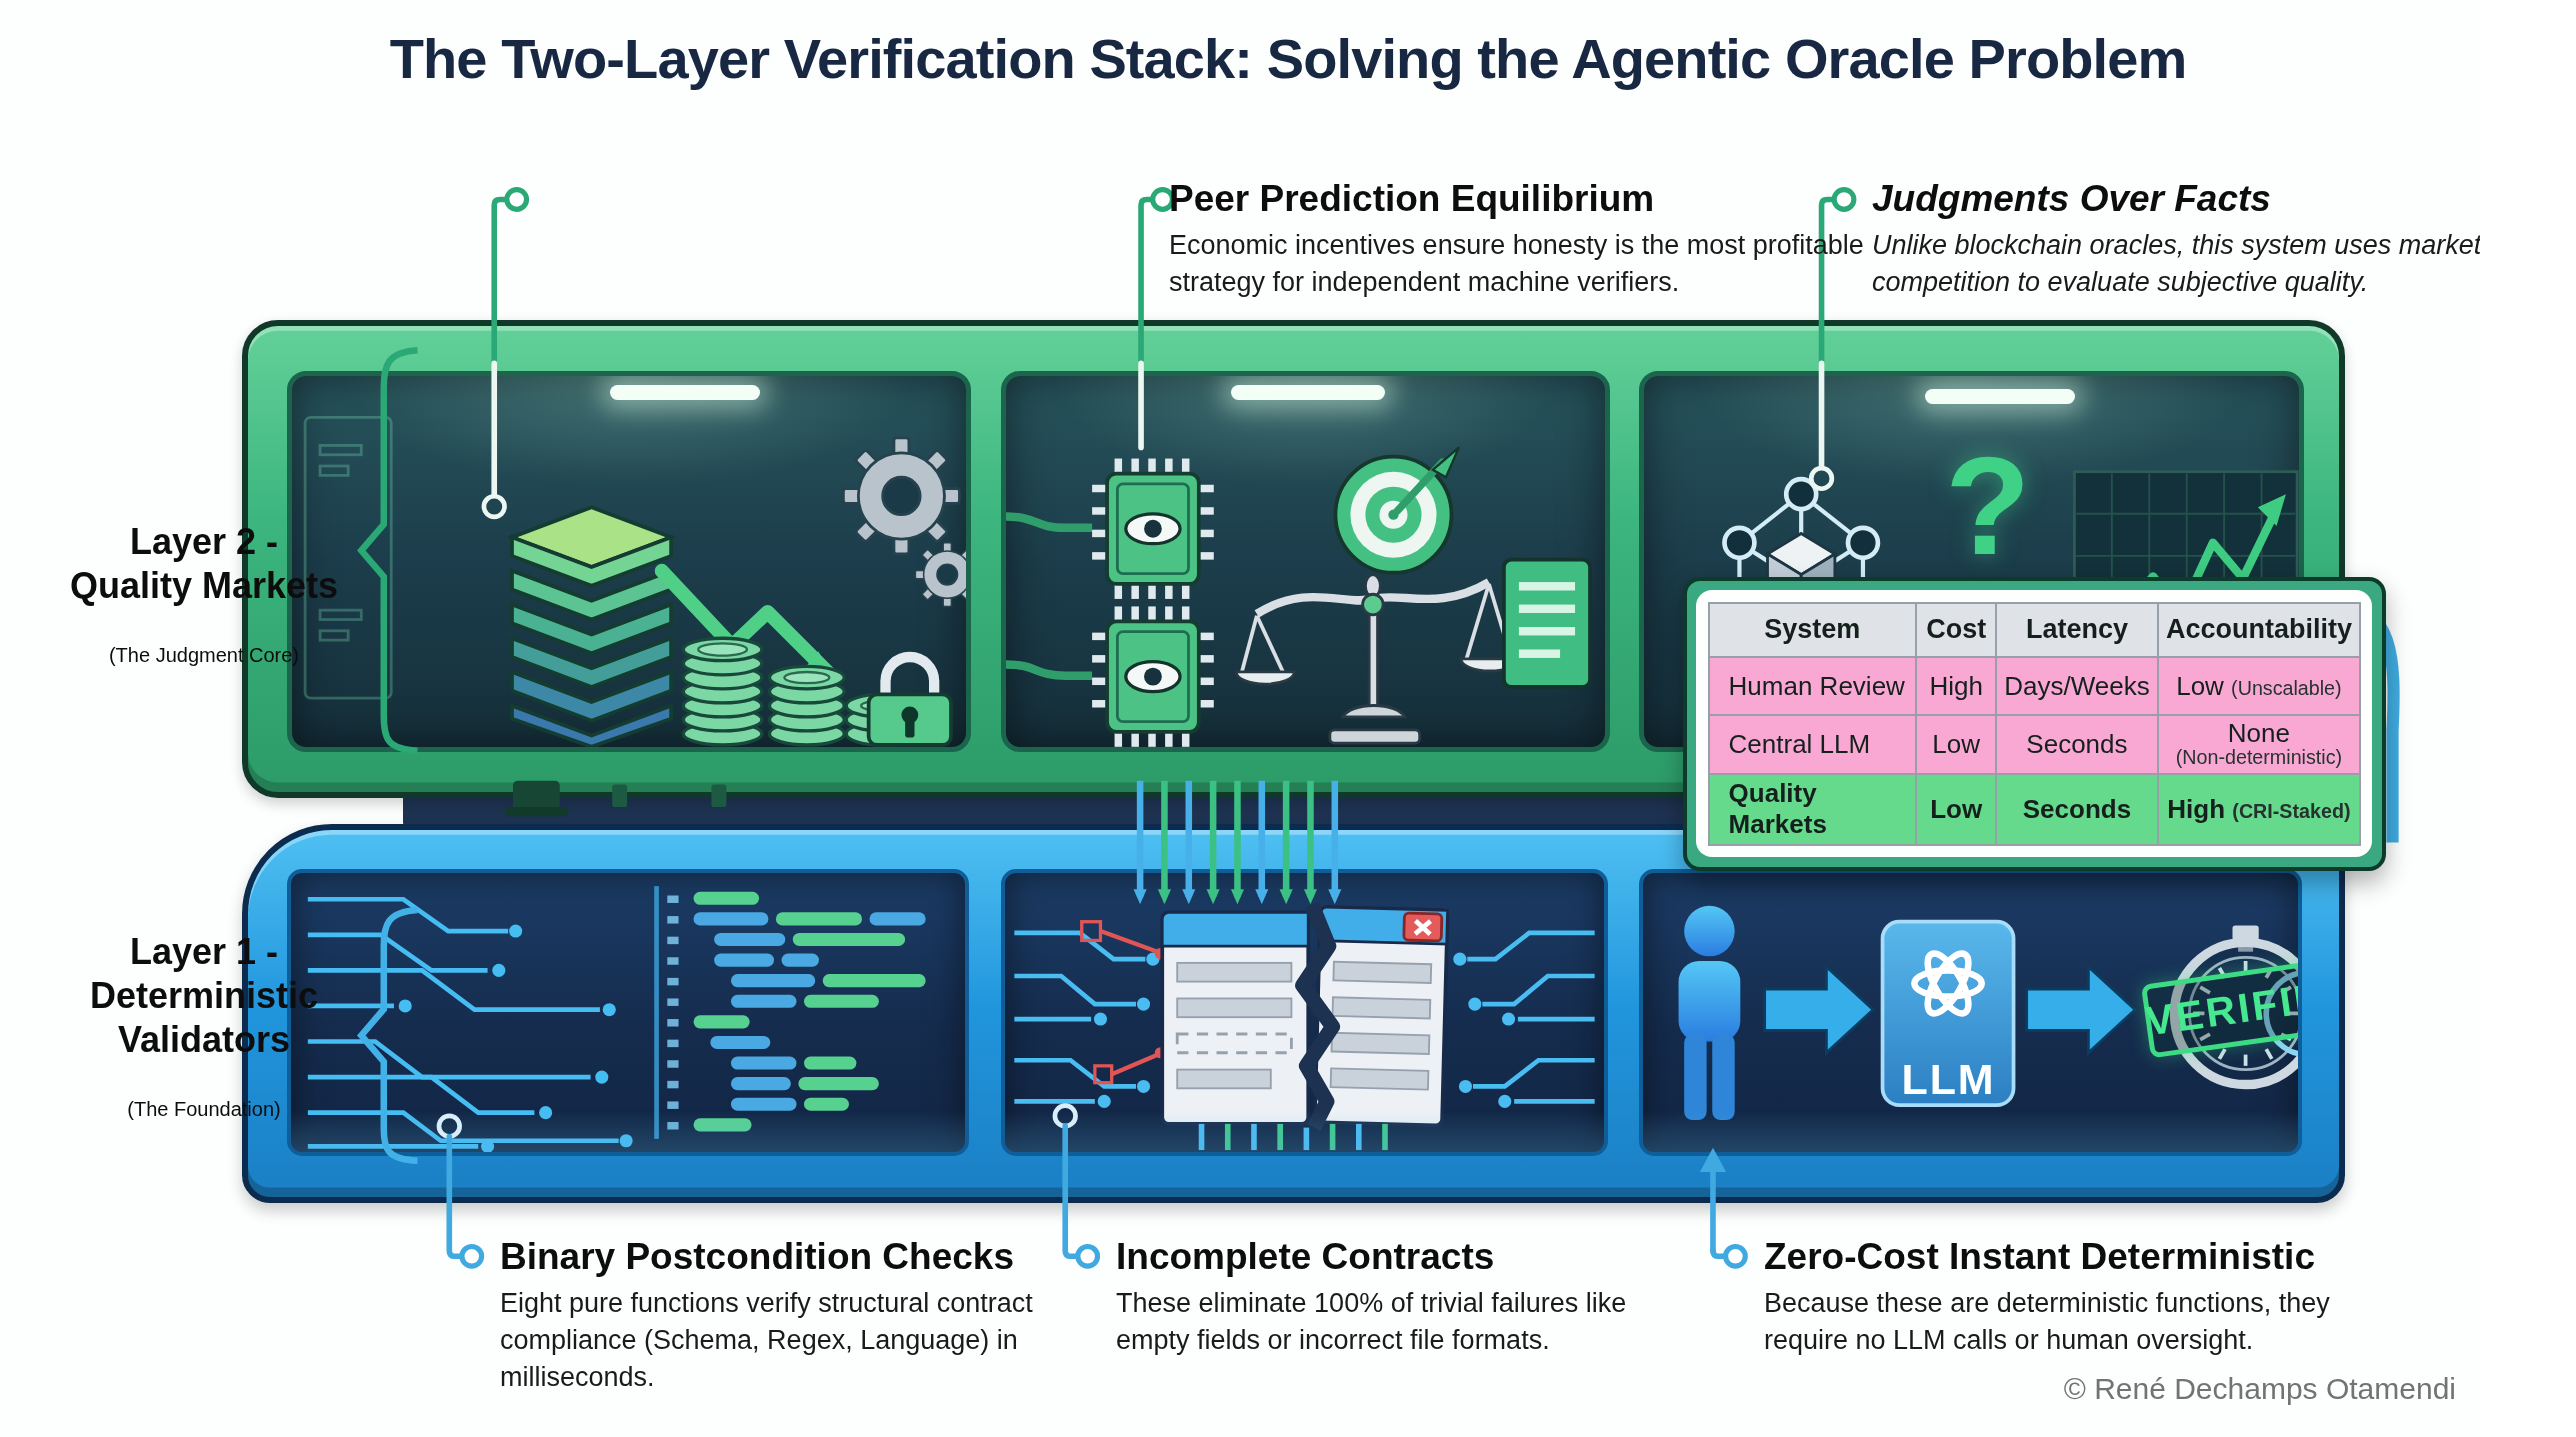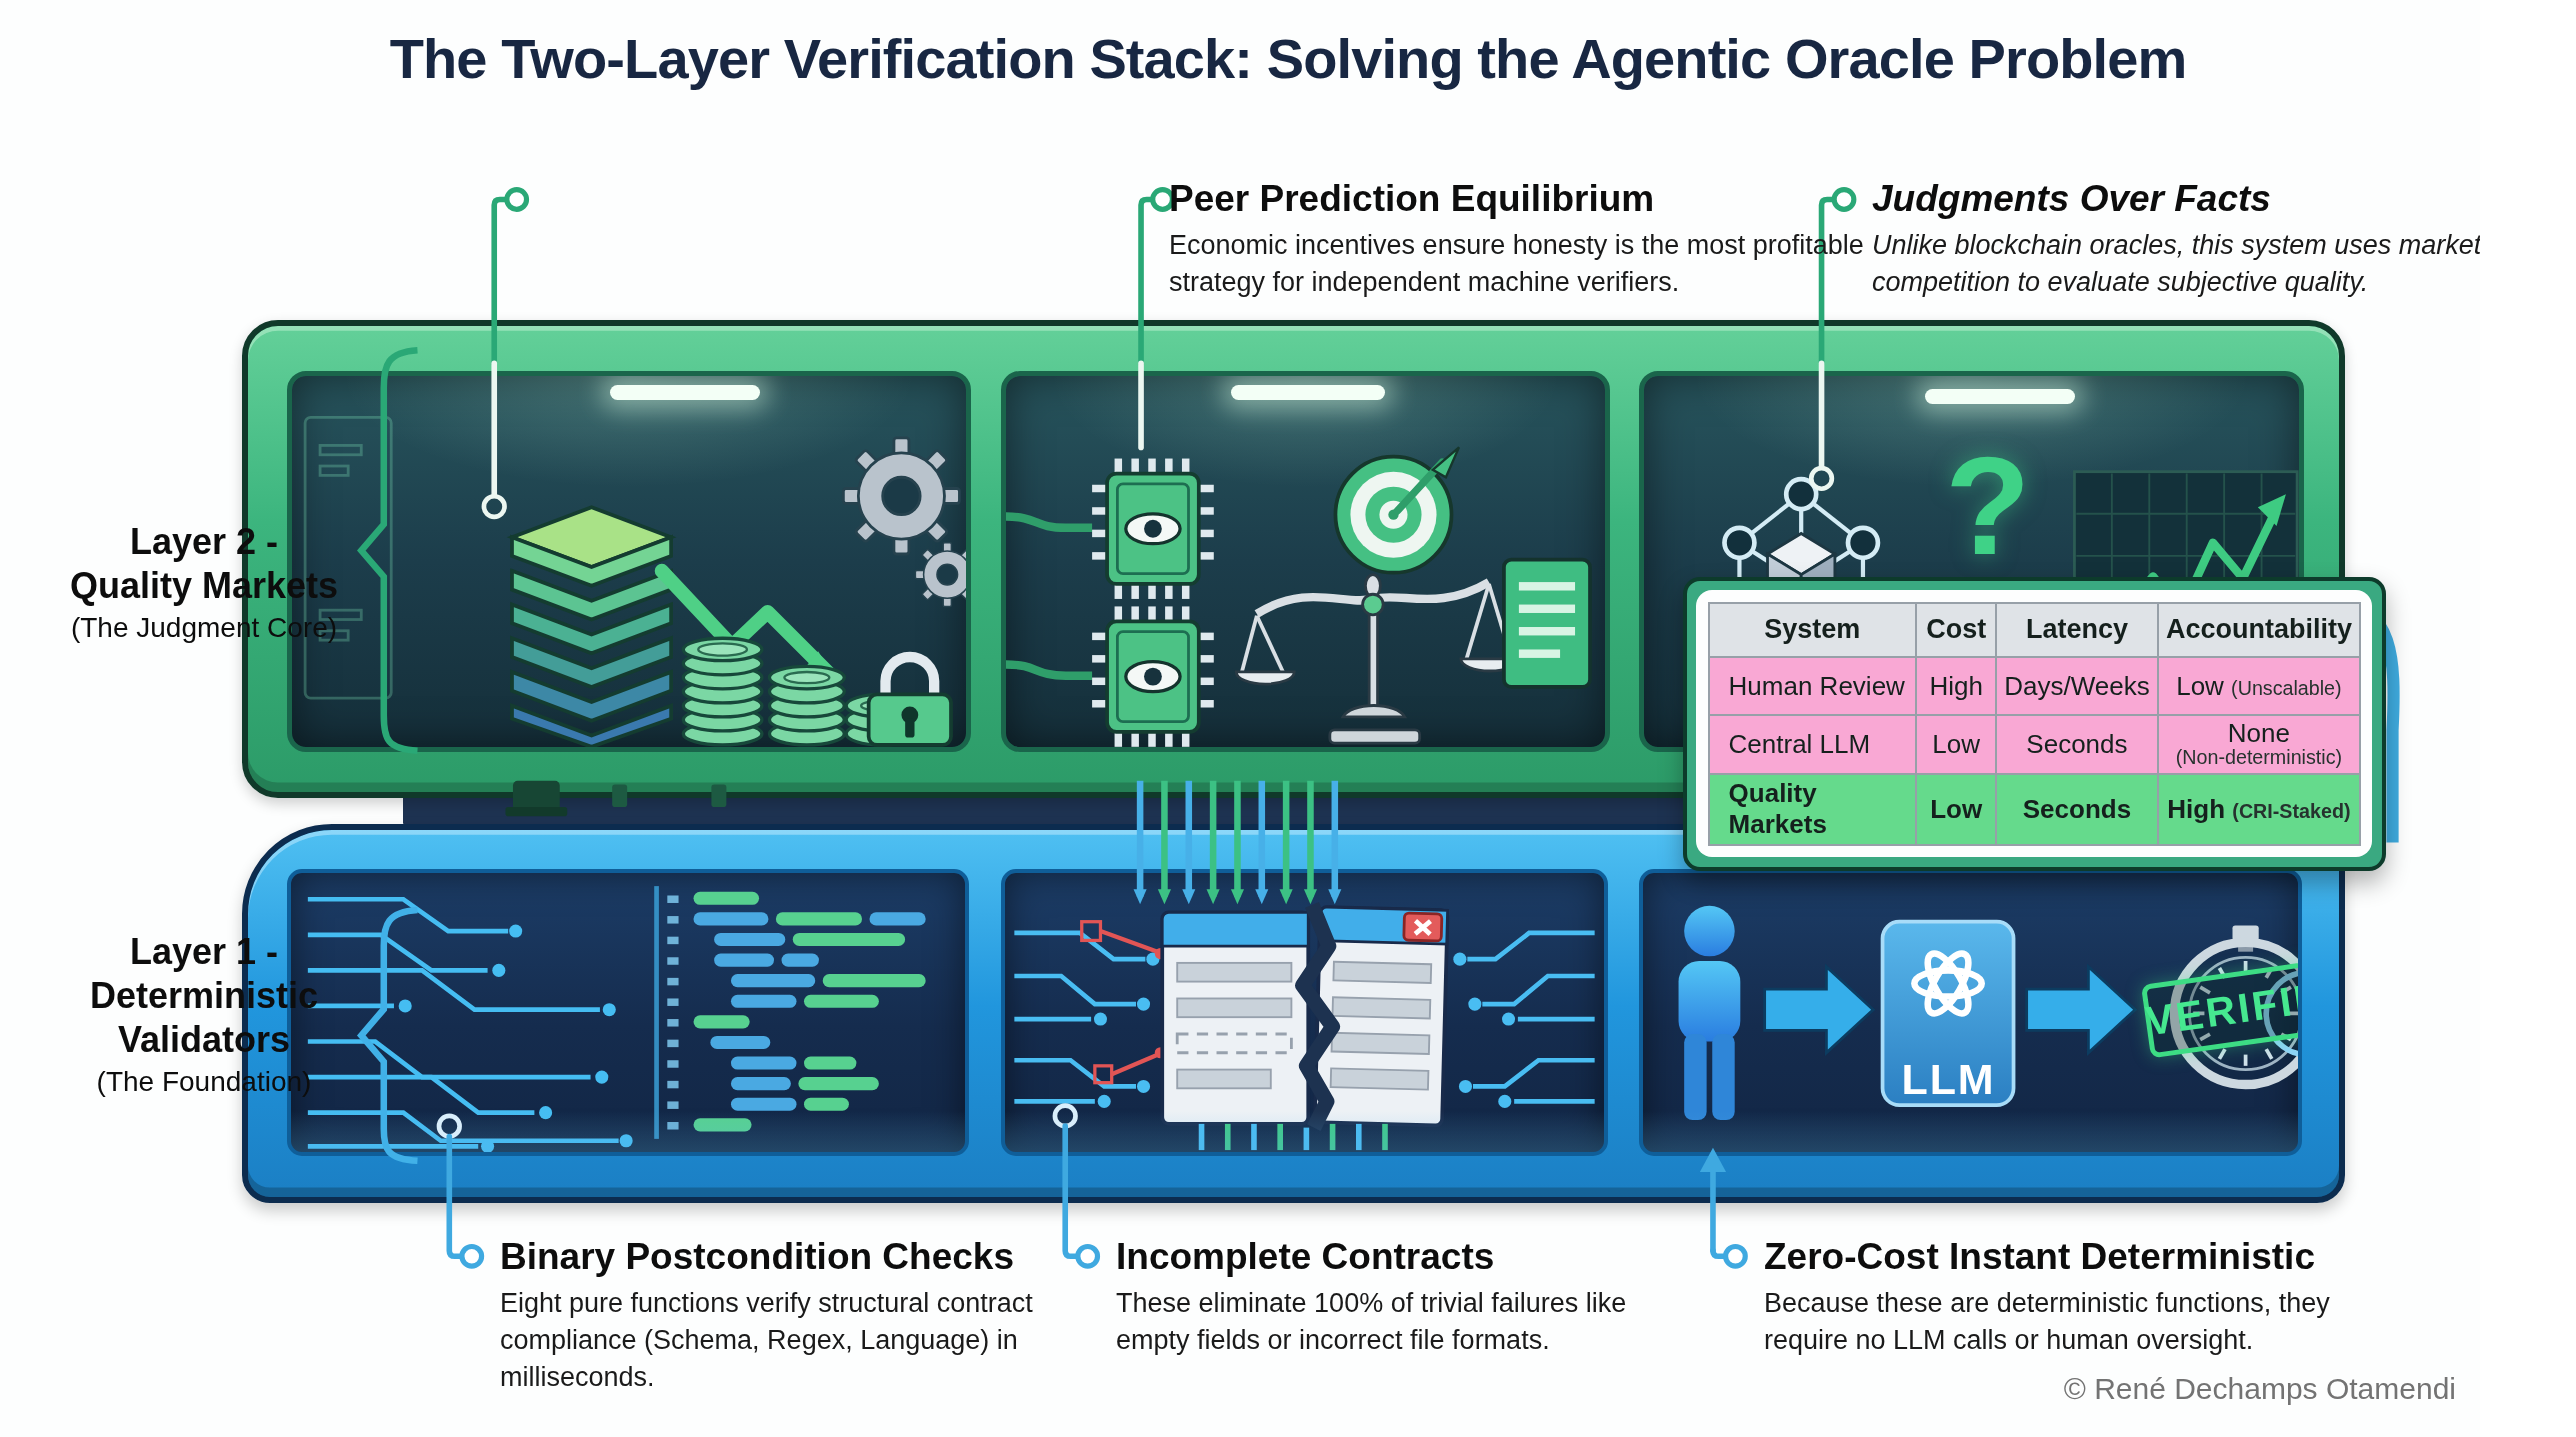--- a/index.html
+++ b/index.html
@@ -8,21 +8,21 @@
   .abs{position:absolute;}
   
   .title{left:0;top:26px;width:2576px;text-align:center;font-size:56px;font-weight:bold;
          color:#182742;letter-spacing:-0.9px;}
   
   .annot-h{font-size:37px;font-weight:bold;color:#0d0d0d;line-height:45px;}
   .annot-b{font-size:27px;color:#1a1a1a;line-height:37px;margin-top:5.6px;}
   
   .layer-label{text-align:center;color:#0d0d0d;}
   .ll-bold{font-size:36px;font-weight:bold;line-height:44px;}
-  .ll-sub{font-size:28px;line-height:39px;}
+  .ll-sub{font-size:20px;line-height:39px;margin-top:28px;}
   
   .layer2{left:242px;top:320px;width:2091px;height:466px;border-radius:36px;
           background:linear-gradient(180deg,#63d099 0%,#3cb57e 42%,#2c9b68 100%);
           border:6.6px solid #10392a;box-shadow:inset 0 4.7px 0 rgba(190,240,210,.55), inset 0 -9.4px 0 rgba(0,0,0,.18), 0 5.6px 13px rgba(0,0,0,.18);}
   .layer1{left:242px;top:824px;width:2091px;height:367px;border-radius:90px 32px 28px 28px;
           background:linear-gradient(180deg,#4fc0f2 0%,#2196dd 48%,#1b7fc4 100%);
           border:6.6px solid #0c2c4f;box-shadow:inset 0 4.7px 0 rgba(200,238,255,.5), inset 0 -9.4px 0 rgba(0,0,0,.22), 0 7.5px 15px rgba(0,0,0,.2);}
   .panel{position:absolute;overflow:hidden;}
   .panel-g{top:45px;height:371px;border-radius:19px;border:5.6px solid #1a654b;
            background:linear-gradient(180deg,#27545c 0%,#1c3d4b 50%,#152f3a 100%);

